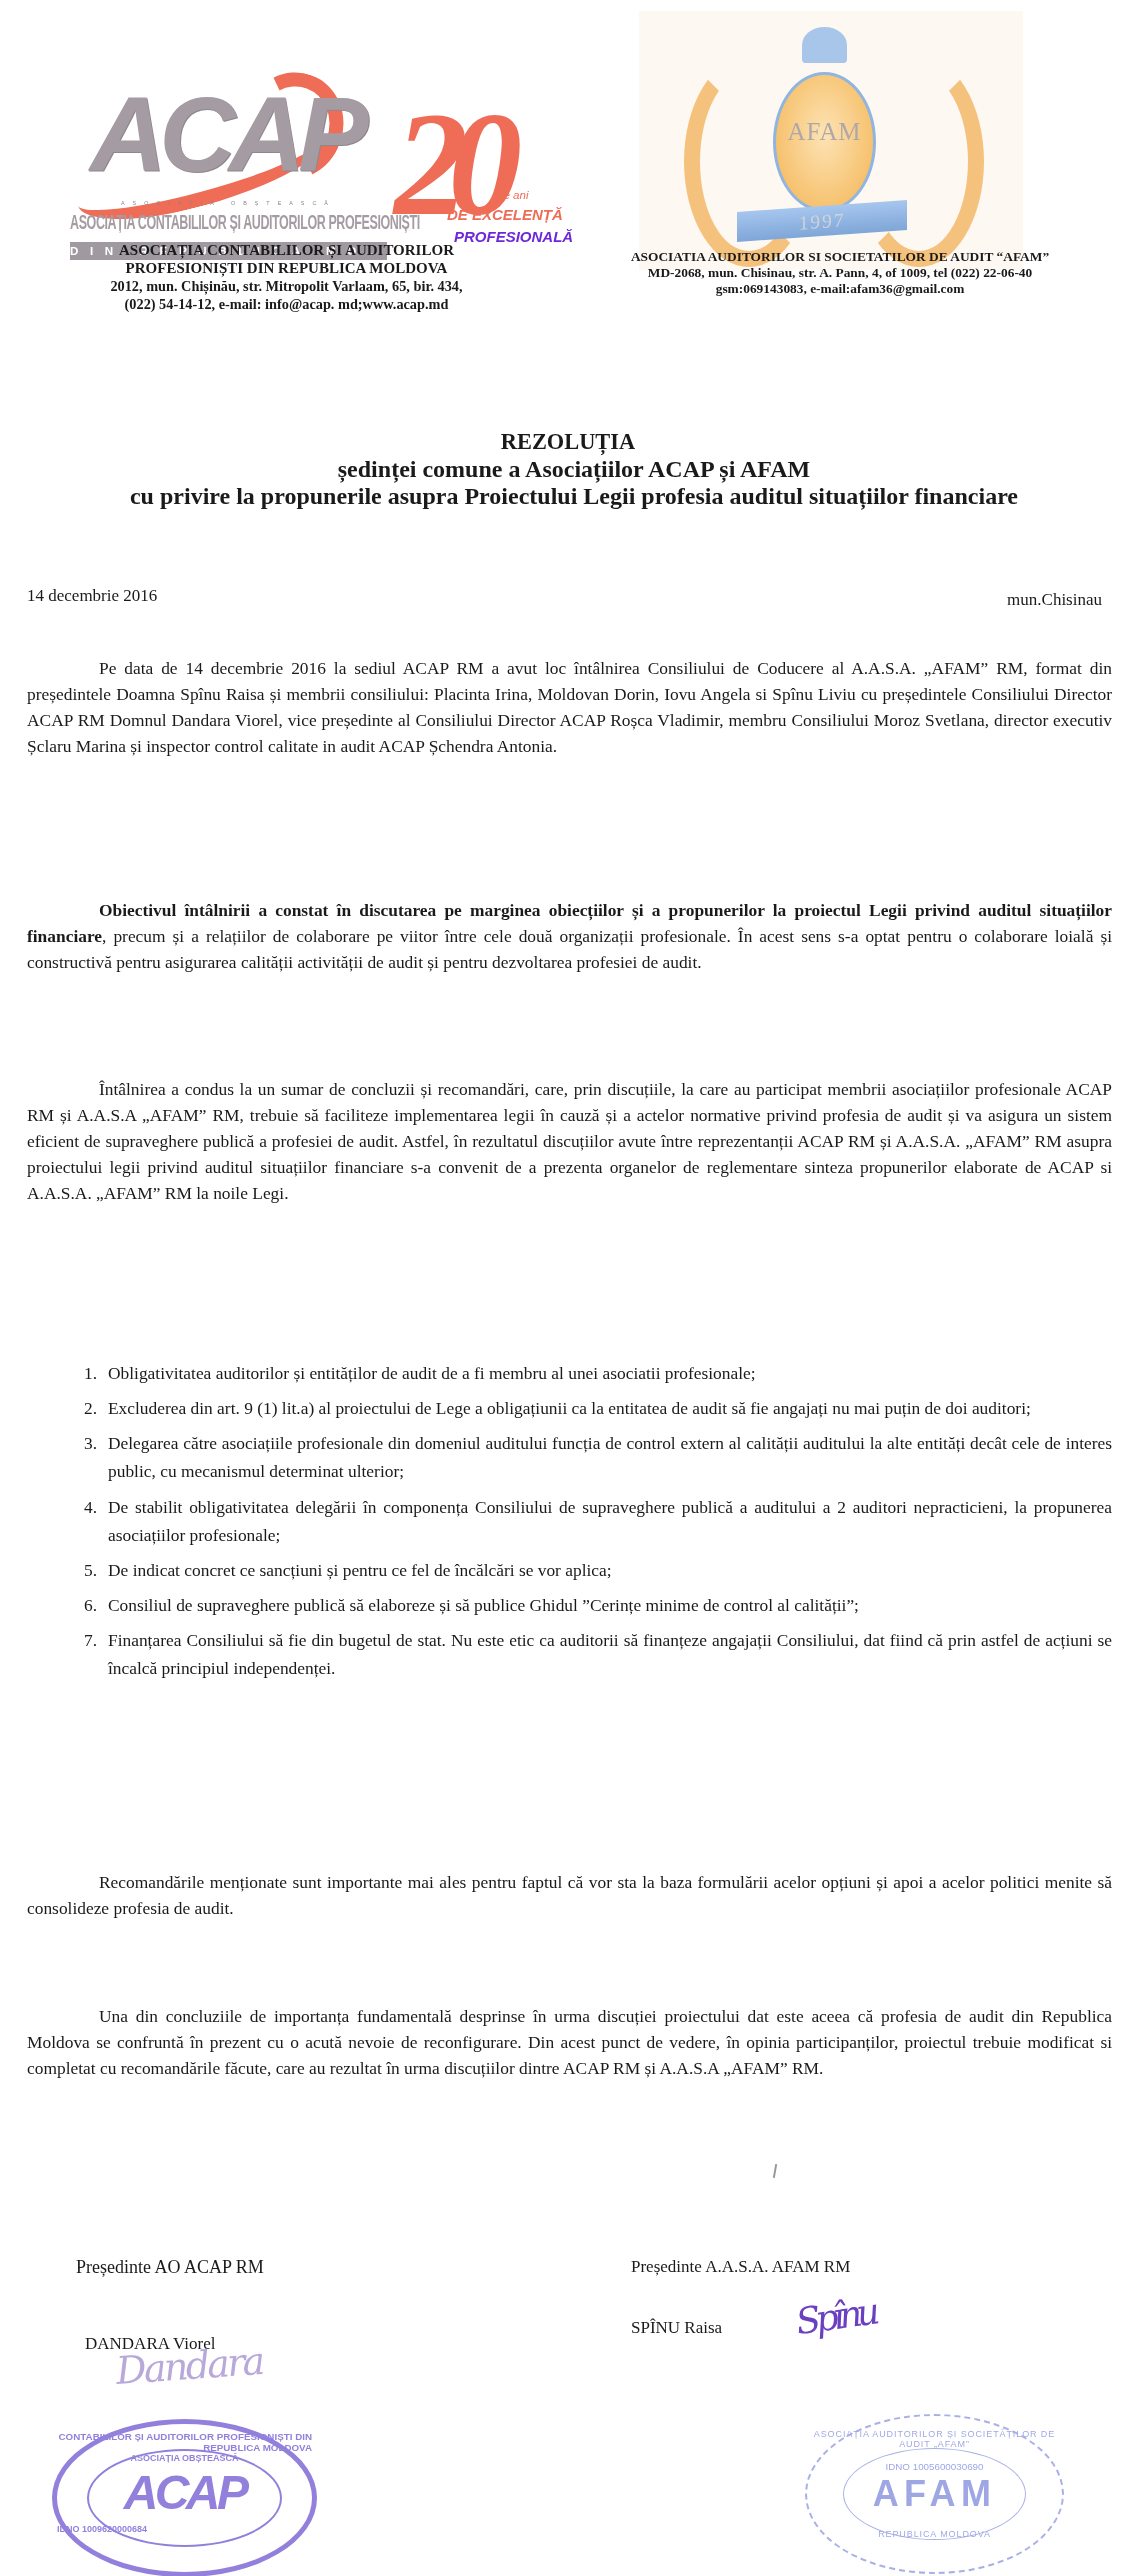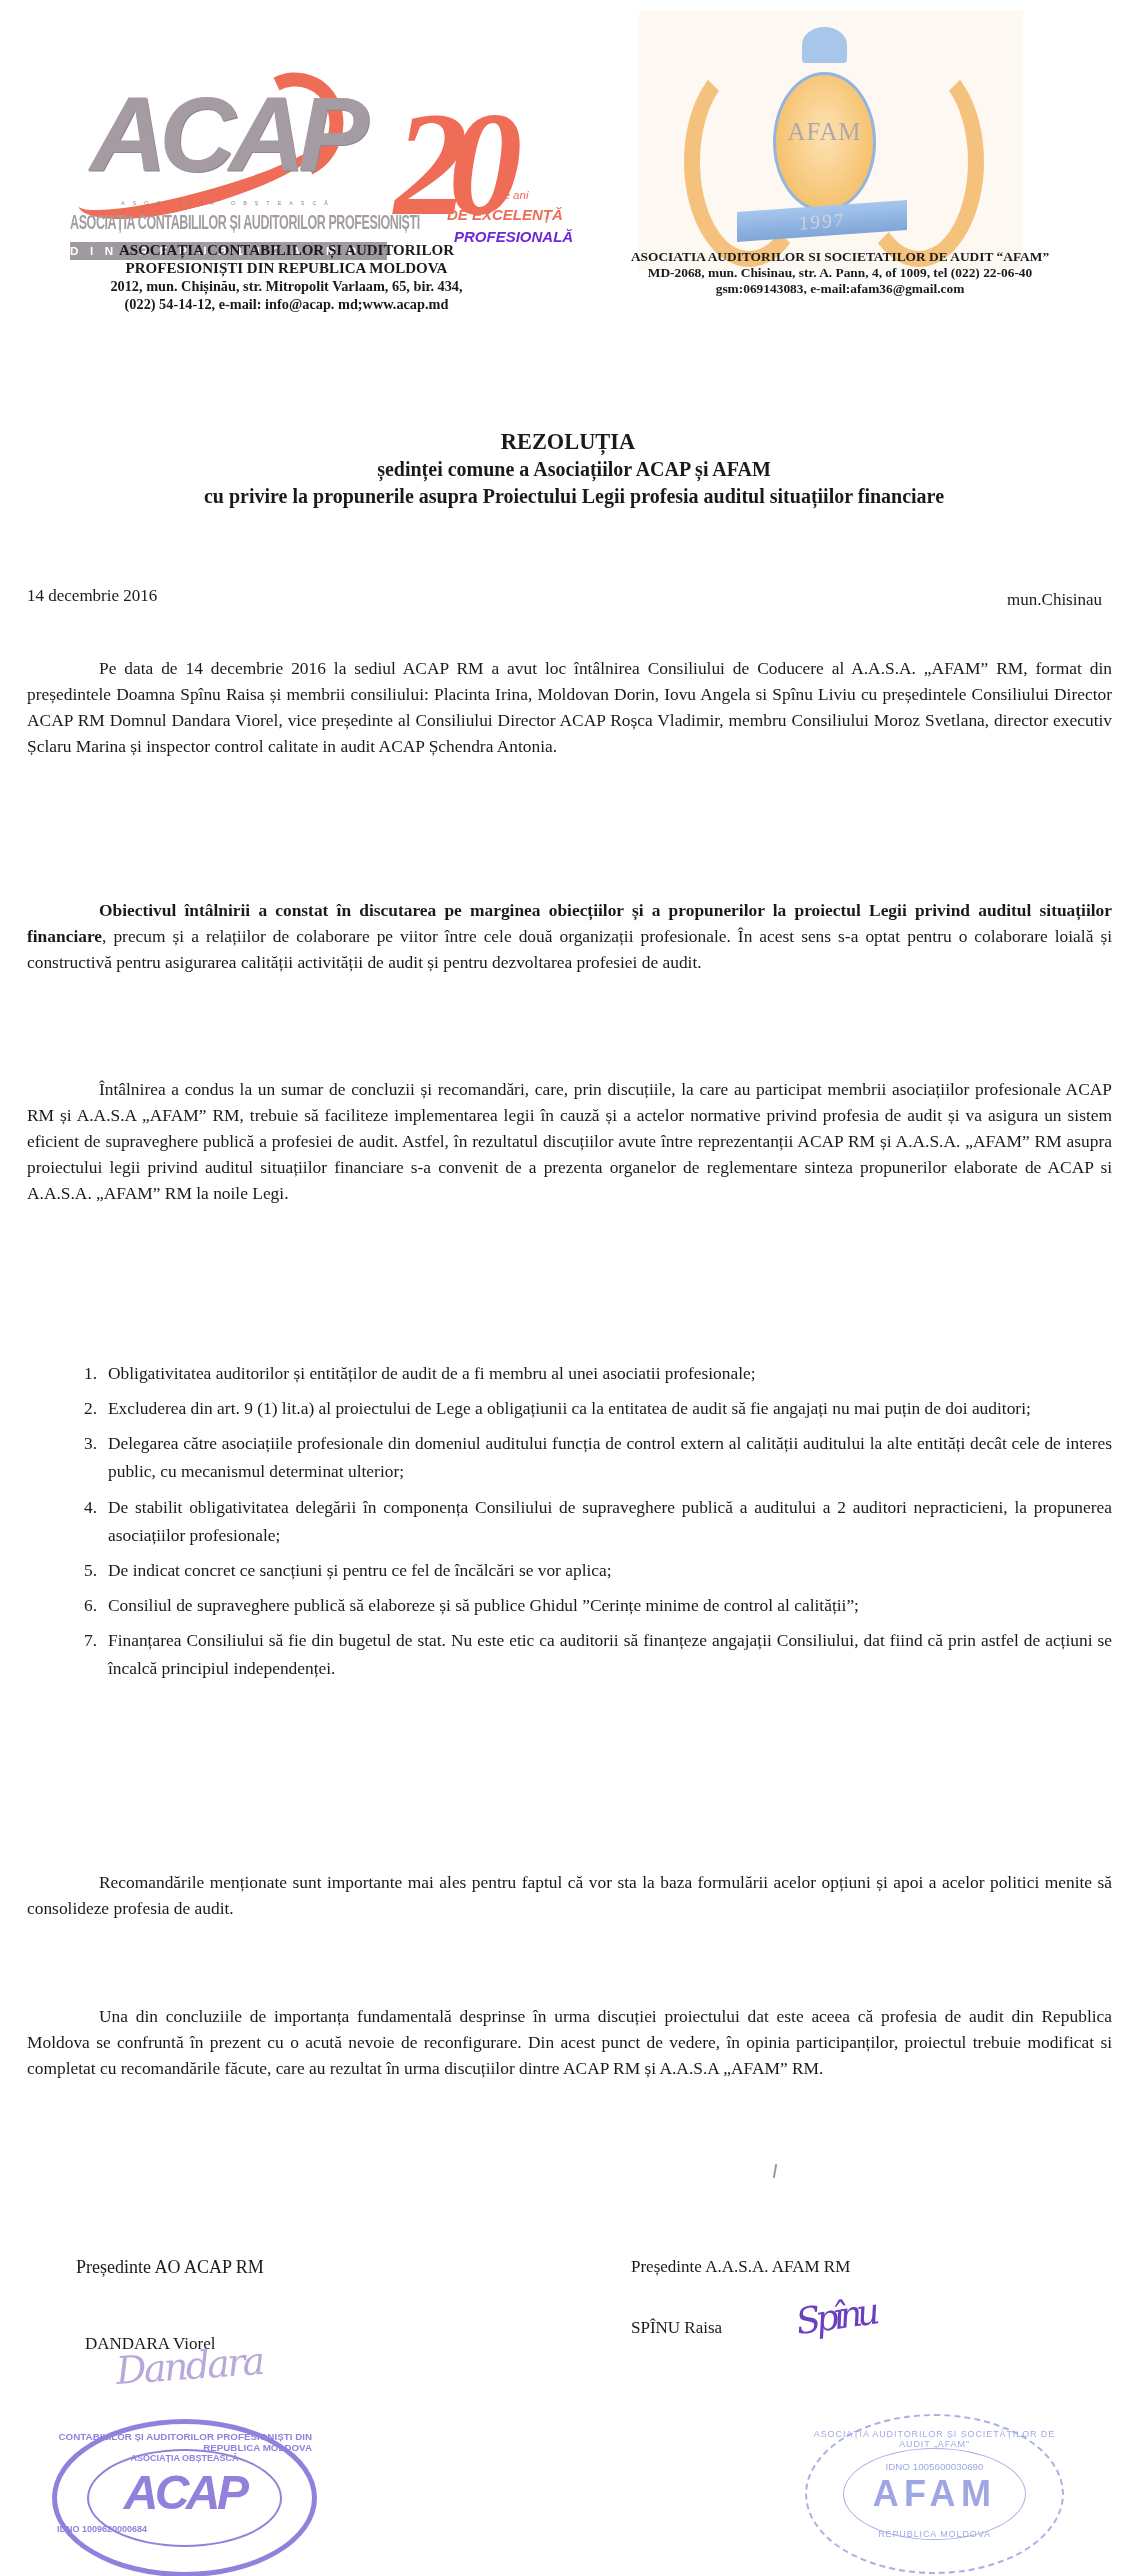--- a/index.html
+++ b/index.html
@@ -96,21 +96,21 @@
   }
   .head-left .name { font-size: 15px; }
   .head-right {
     left: 545px; top: 249px; width: 590px; text-align: center;
     font-weight: bold; font-size: 13.4px; line-height: 16px;
   }
 
   
   .title-block { left: 0; top: 427px; width: 1136px; text-align: center; font-weight: bold; }
   .title-main { font-size: 22.4px; line-height: 29px; }
-  .title-sub { font-size: 20px; line-height: 27px; padding-left: 12px; }
+  .title-sub { font-size: 24px; line-height: 27px; padding-left: 12px; }
 
   
   .date-left { left: 27px; top: 586px; font-size: 17px; }
   .date-right { right: 34px; top: 590px; font-size: 17px; }
 
   
   .body-text {
     left: 27px; width: 1085px; font-size: 17.4px; line-height: 26px; text-align: justify;
   }
   .body-text p { margin: 0; text-indent: 72px; }

